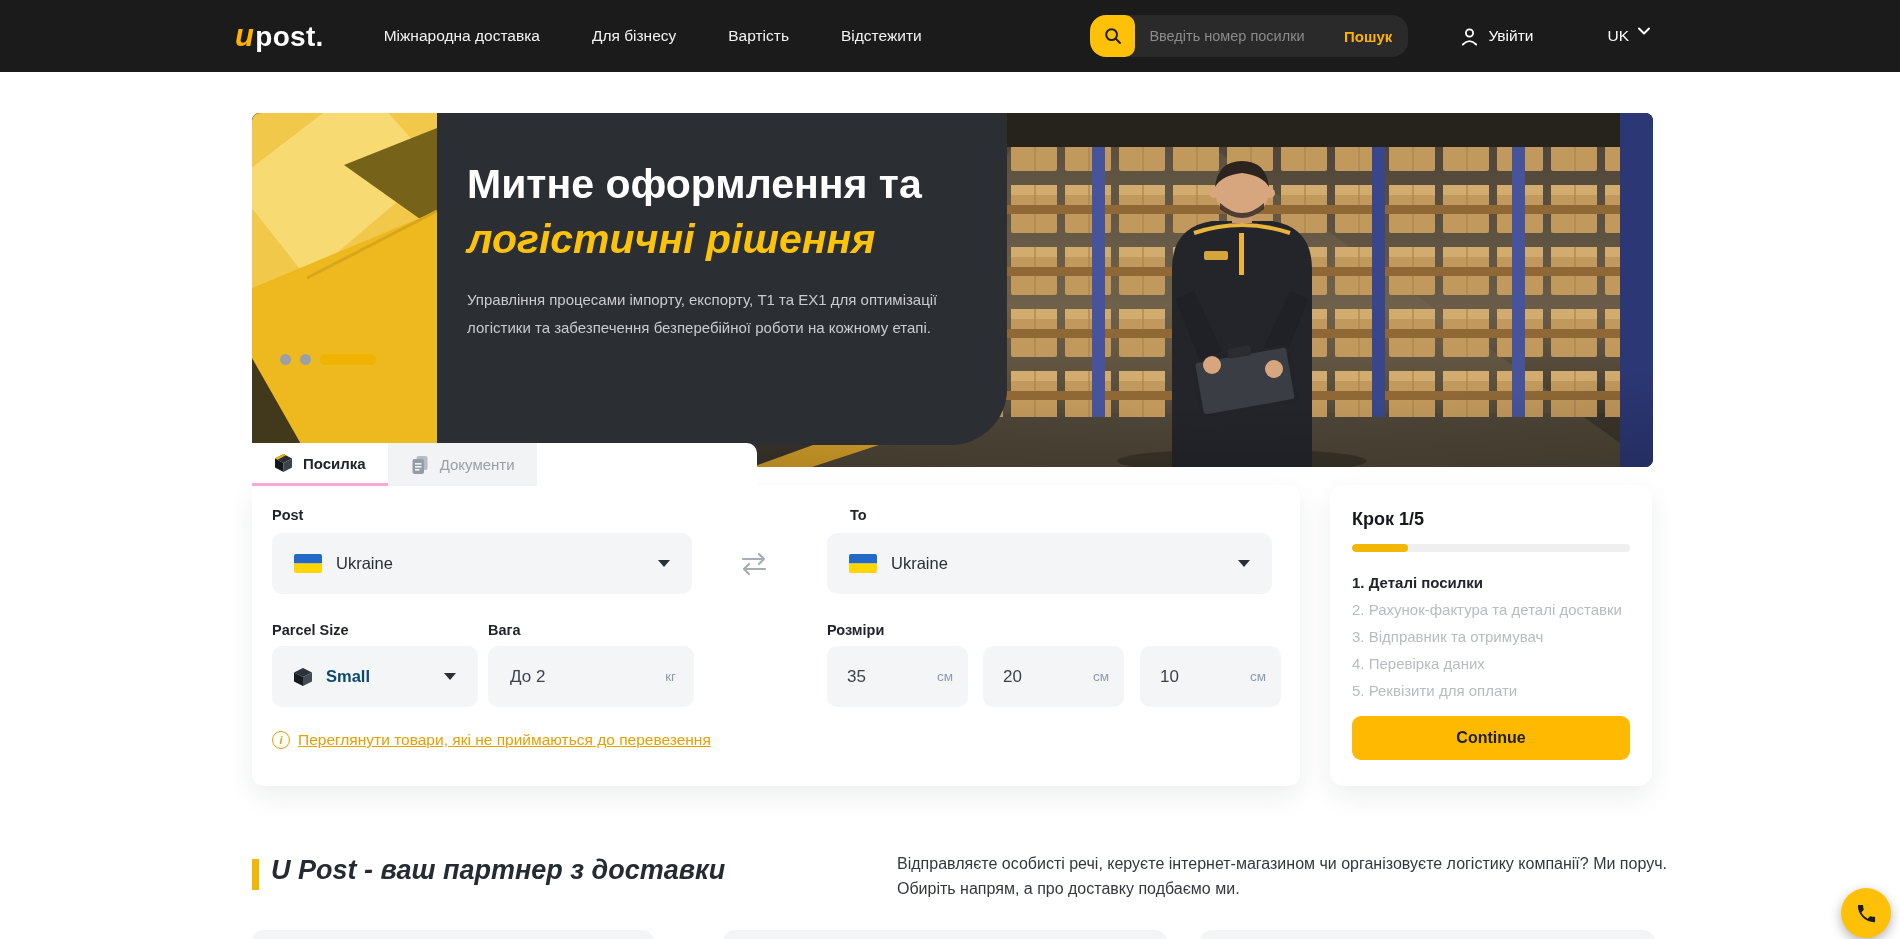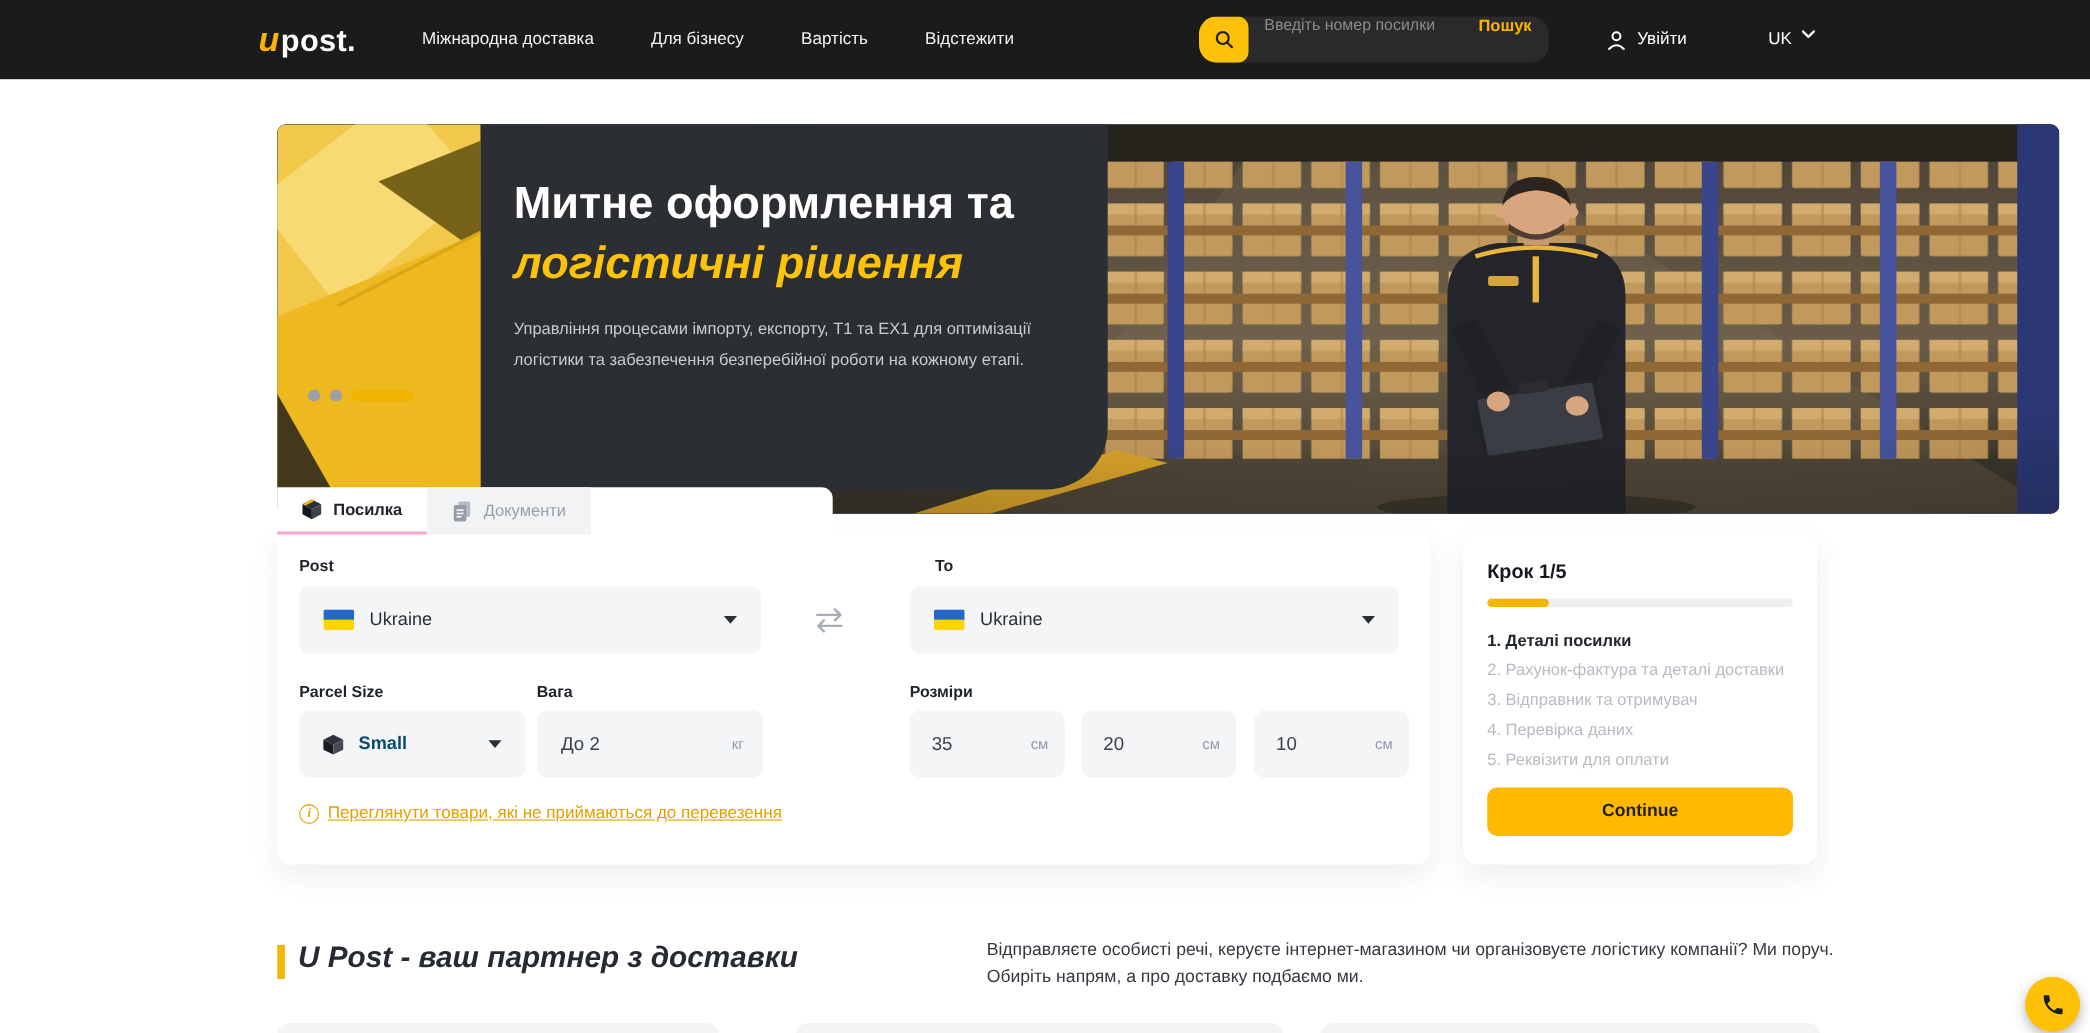--- a/index.html
+++ b/index.html
@@ -6,30 +6,30 @@
   body{margin:0;background:#ffffff;font-family:"Liberation Sans",sans-serif}
   .stage{position:relative;width:1900px;height:939px;overflow:hidden;background:#fff}
 
   
   .navbar{position:absolute;left:0;top:0;width:1900px;height:72px;background:#1b1b1b;display:flex;align-items:center;padding:0 250px 0 235px}
   .logo{display:flex;align-items:baseline;font-weight:700;font-size:28px;letter-spacing:.3px;cursor:pointer}
   .logo .accent{color:#ffb300;font-style:italic;font-weight:800;font-size:31px;margin-right:1px}
   .logo .rest{color:#fff}
   .nav-links{display:flex;gap:52px;margin-left:60px}
   .nav-link{color:#f2f2f2;font-size:15.5px;text-decoration:none;cursor:pointer;white-space:nowrap}
-  .search{margin-left:auto;display:flex;align-items:flex-start;background:#2a2a2b;border-radius:16px;height:42px;width:318px;overflow:hidden}
+  .search{margin-left:auto;display:flex;align-items:center;background:#2a2a2b;border-radius:16px;height:42px;width:318px;overflow:hidden}
   .search-btn{width:45px;height:42px;background:#ffc107;border:none;border-radius:10px;display:flex;align-items:center;justify-content:center;cursor:pointer;flex:none}
   .search-input{flex:1;min-width:0;background:transparent;border:none;outline:none;color:#ddd;font-size:14.5px;padding:0 8px 0 14px;font-family:inherit}
   .search-input::placeholder{color:#8b8b8b}
   .search-submit{background:none;border:none;color:#ffb300;font-weight:700;font-size:15px;padding:0 16px;cursor:pointer;font-family:inherit;white-space:nowrap}
   .login{display:flex;align-items:center;gap:9px;color:#fff;font-size:15.5px;margin-left:52px;cursor:pointer;white-space:nowrap}
   .lang{display:flex;gap:9px;color:#fff;font-size:15.5px;margin-left:74px;cursor:pointer}
 
   
-  .hero{position:absolute;left:252px;top:113px;width:1620px;height:354px;border-radius:8px;overflow:hidden;background:#0c4a6e}
+  .hero{position:absolute;left:252px;top:113px;width:1401px;height:354px;border-radius:8px;overflow:hidden;background:#fef9c3}
   .hero-photo{position:absolute;left:0;top:0;width:100%;height:100%}
   .hero-yellow{position:absolute;left:0;top:0;width:300px;height:354px}
   .hero-dark{position:absolute;left:185px;top:0;width:570px;height:332px;background:#2b2e33;border-radius:0 0 56px 0;padding:44px 0 0 30px}
   .hero-title{margin:0;font-size:41px;font-weight:700;color:#fff;line-height:1.33;white-space:nowrap}
   .hero-title .line2{color:#fdc20a;font-style:italic;font-weight:700}
   .hero-sub{margin-top:20px;width:522px;color:#c9cbce;font-size:15px;line-height:1.85}
   .dots{position:absolute;left:28px;top:241px;display:flex;align-items:center;gap:9px}
   .dot{width:11px;height:11px;border-radius:50%;background:#9aa0a6;cursor:pointer}
   .dot-pill{width:56px;height:11px;border-radius:6px;background:#f0b400;cursor:pointer}
 

